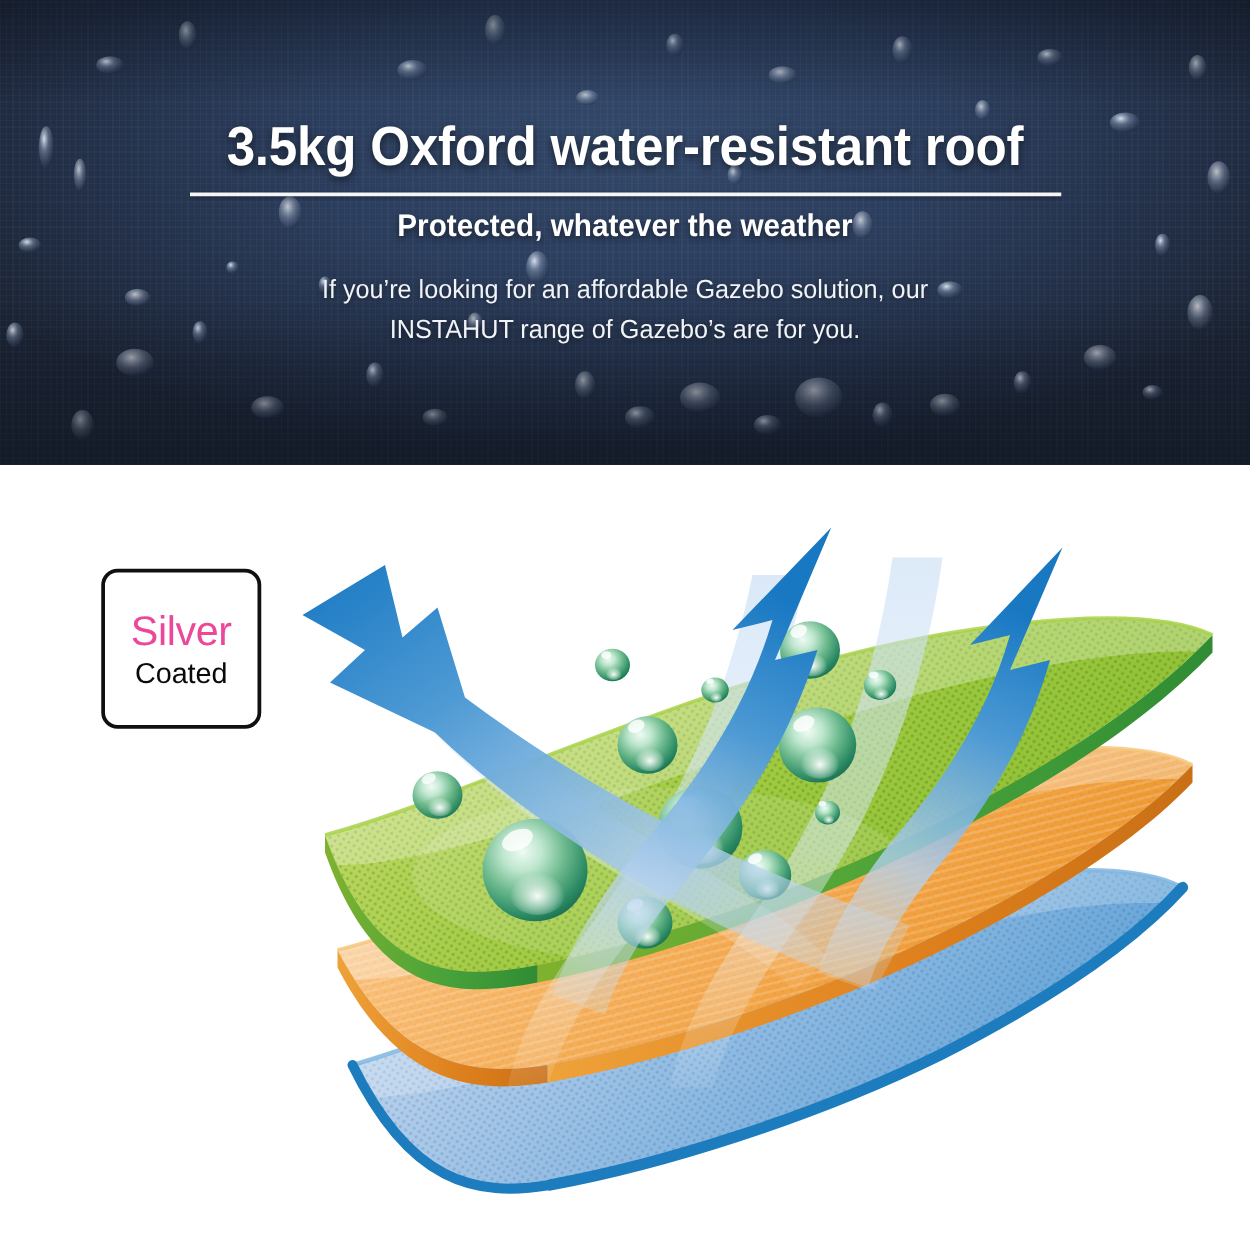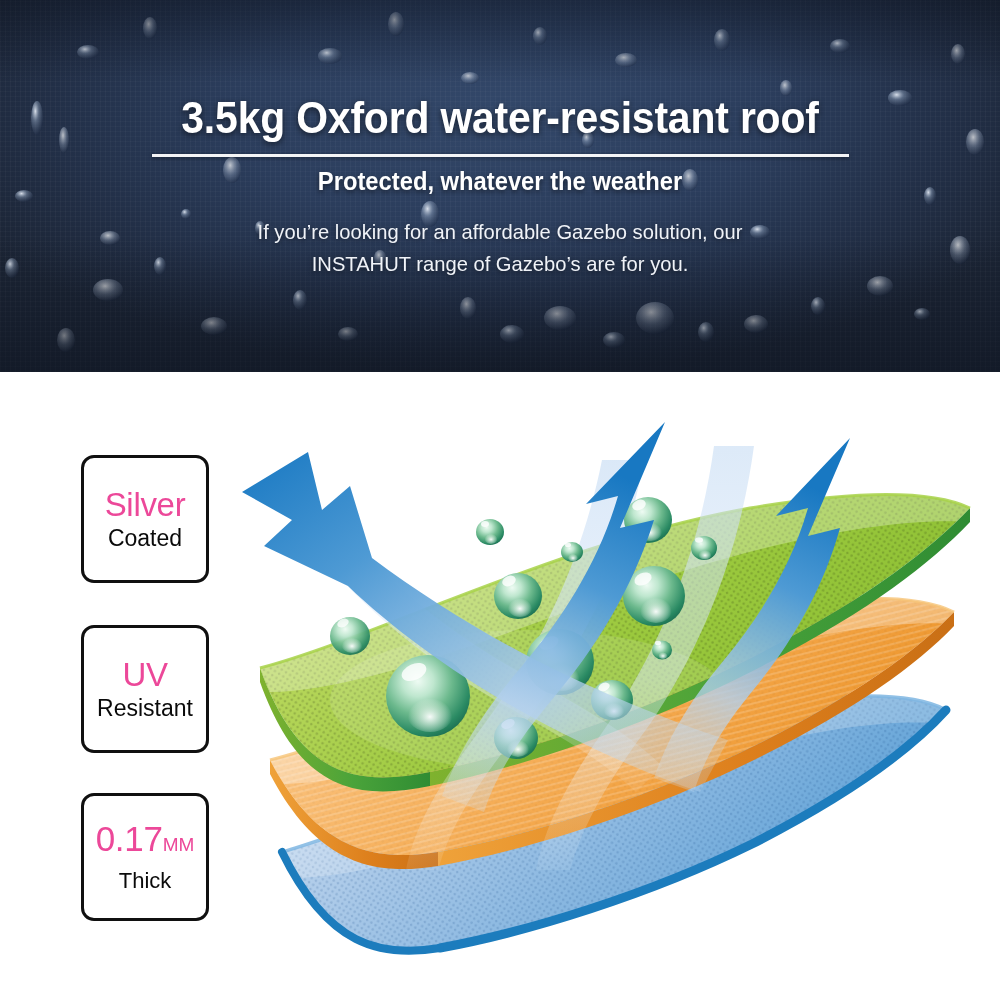--- a/index.html
+++ b/index.html
@@ -182,33 +182,21 @@
     </div>
   </div>
 
   <div class="badge" id="badge-0">
     <div class="bmain">
       <span>Silver</span>
     </div>
     <div class="bsub">Coated</div>
   </div>
 
-  <div class="badge" id="badge-1">
-    <div class="bmain">
-      <span>UV</span>
-    </div>
-    <div class="bsub">Resistant</div>
-  </div>
-
-  <div class="badge" id="badge-2">
-    <div class="bmain">
-      <span>0.17</span><span class="unit">MM</span>
-    </div>
-    <div class="bsub">Thick</div>
-  </div>
+
 
   <div id="illus">
     <svg viewBox="0 0 770 600">
       <defs>
 
         <linearGradient id="greenFace" x1="0" y1="0" x2="1" y2="0.45">
           <stop offset="0%" stop-color="#cfe08a"></stop>
           <stop offset="28%" stop-color="#b6d65a"></stop>
           <stop offset="62%" stop-color="#9bc93d"></stop>
           <stop offset="100%" stop-color="#8cbf33"></stop>

